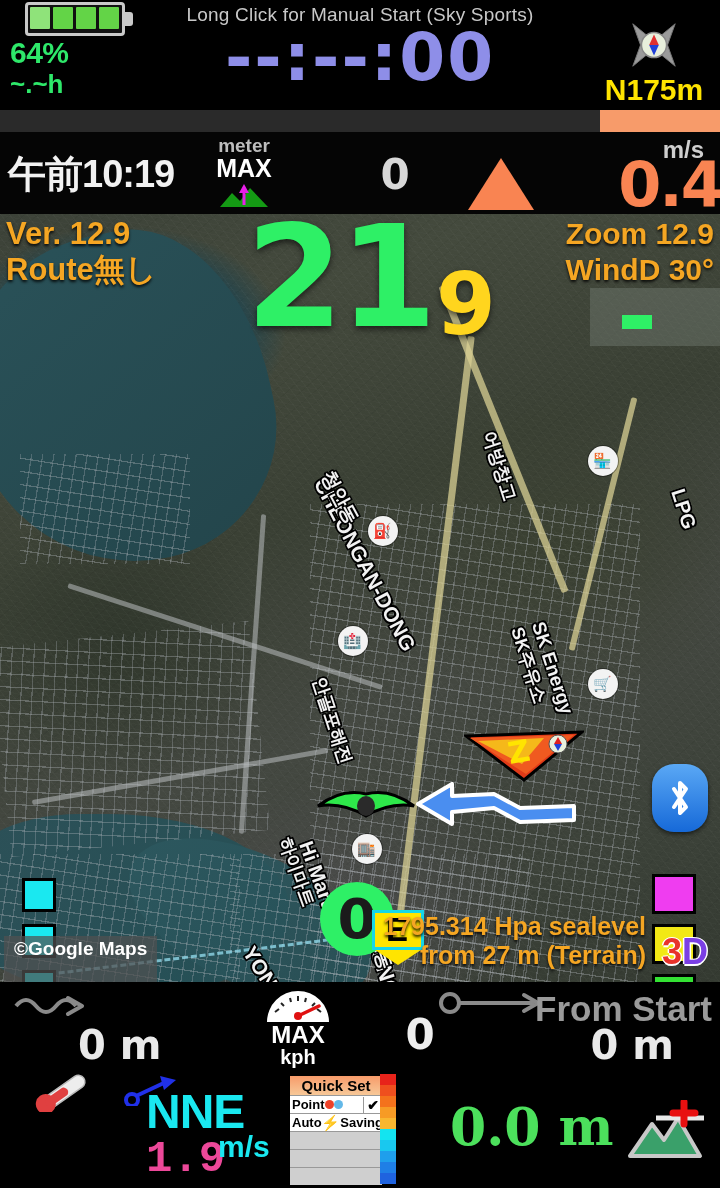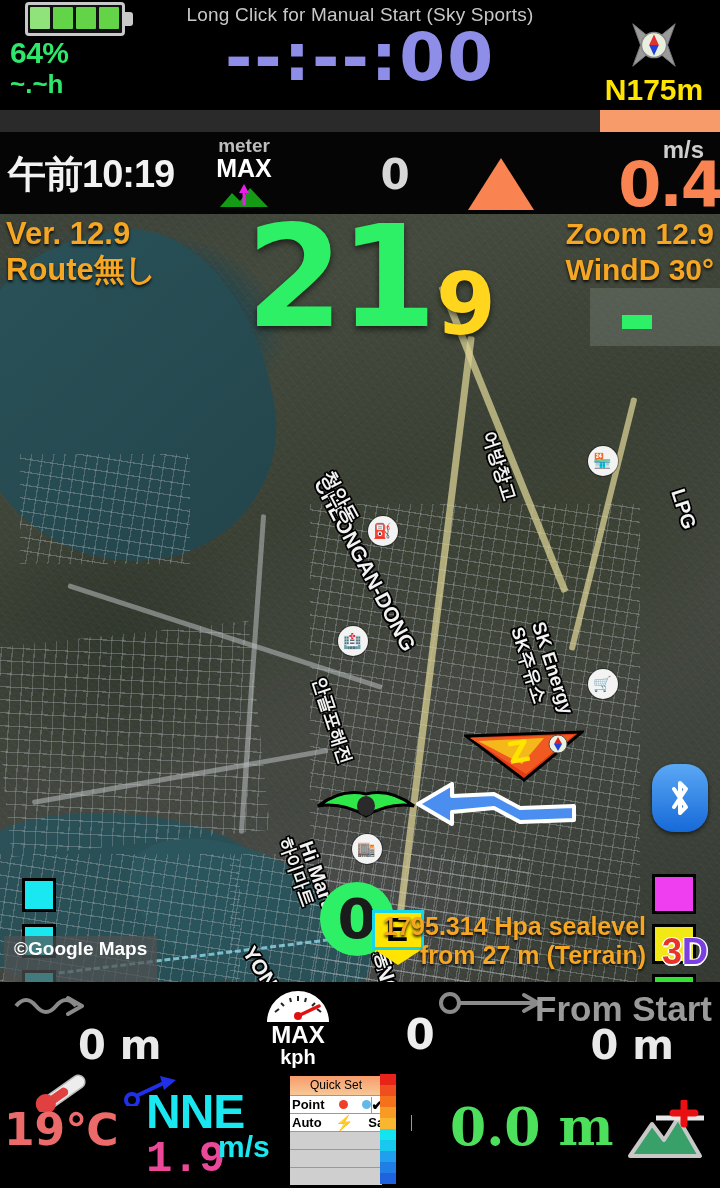--- a/index.html
+++ b/index.html
@@ -143,23 +143,23 @@
   
   .row4{position:absolute;left:0;top:1068px;width:720px;height:120px;background:#000;}
   .thermo{position:absolute;left:26px;top:4px;width:74px;height:40px;}
   .temp{position:absolute;left:4px;top:36px;font-size:44px;font-weight:bold;color:#ed6a6a;font-family:"DejaVu Sans",sans-serif;}
   .windico{position:absolute;left:122px;top:6px;width:56px;height:32px;}
   .winddir{position:absolute;left:146px;top:16px;font-size:48px;font-weight:bold;color:#1ae8f0;letter-spacing:-1px;}
   .windspd{position:absolute;left:146px;top:66px;font-size:44px;font-weight:bold;color:#ec4899;font-family:Liberation Mono, monospace;}
   .windunit{position:absolute;left:218px;top:62px;font-size:30px;font-weight:bold;color:#1ae8f0;}
 
   .qs{position:absolute;left:288px;top:6px;width:92px;background:#000;border:2px solid #000;}
-  .qs-title{background:linear-gradient(180deg,#f79b6a,#f7c898);color:#000;font-size:12px;font-weight:normal;text-align:center;line-height:19px;}
+  .qs-title{background:linear-gradient(180deg,#f79b6a,#f7c898);color:#000;font-size:15px;font-weight:bold;text-align:center;line-height:19px;}
   .qs-row{display:flex;align-items:center;background:#fff;border-top:1px solid #999;height:17px;}
-  .qs-row .t{flex:1;font-size:13px;font-weight:bold;color:#000;padding-left:2px;white-space:nowrap;display:flex;align-items:center;gap:14px;}
+  .qs-row .t{flex:1;font-size:13px;font-weight:bold;color:#000;padding-left:2px;white-space:nowrap;display:flex;align-items:center;gap:0;}
   .qs-row .ck{width:18px;text-align:center;font-size:14px;font-weight:bold;color:#000;border-left:1px solid #999;}
   .qs-row.empty{background:#cfcfcf;height:17px;}
   .bead{width:9px;height:9px;border-radius:50%;display:inline-block;}
   .bead.r{background:#ee4128;} .bead.b{background:#63b8e8;}
   .bolt{color:#e8231a;font-size:15px;font-weight:bold;}
   .qs-strip{position:absolute;left:380px;top:6px;width:16px;}
   .qs-strip div{height:11px;}
 
   .glide{position:absolute;left:450px;top:28px;font-size:52px;font-weight:bold;color:#4ce05c;font-family:"DejaVu Serif",serif;}
   .mtn2{position:absolute;right:14px;top:32px;width:84px;height:60px;}
@@ -382,21 +382,20 @@
   </div>
 
   <div class="row4">
     <svg class="thermo" viewBox="0 0 74 40">
       <g transform="rotate(-35 37 20)">
         <rect x="16" y="14" width="46" height="13" rx="6.5" fill="#ededed" stroke="#bbb" stroke-width="1.5"></rect>
         <circle cx="16" cy="20" r="10" fill="#e04040"></circle>
         <rect x="16" y="16" width="26" height="9" rx="4.5" fill="#e04040"></rect>
       </g>
     </svg>
-    <div class="temp">19℃</div>
 
     <svg class="windico" viewBox="0 0 56 32">
       <circle cx="10" cy="26" r="6" fill="none" stroke="#2030e8" stroke-width="4"></circle>
       <path d="M14 22 L44 8" stroke="#2030e8" stroke-width="4"></path>
       <path d="M38 2 L54 6 L42 16 Z" fill="#2030e8"></path>
     </svg>
     <div class="winddir">NNE</div>
     <div class="windspd">1.9</div>
     <div class="windunit">m/s</div>
 

